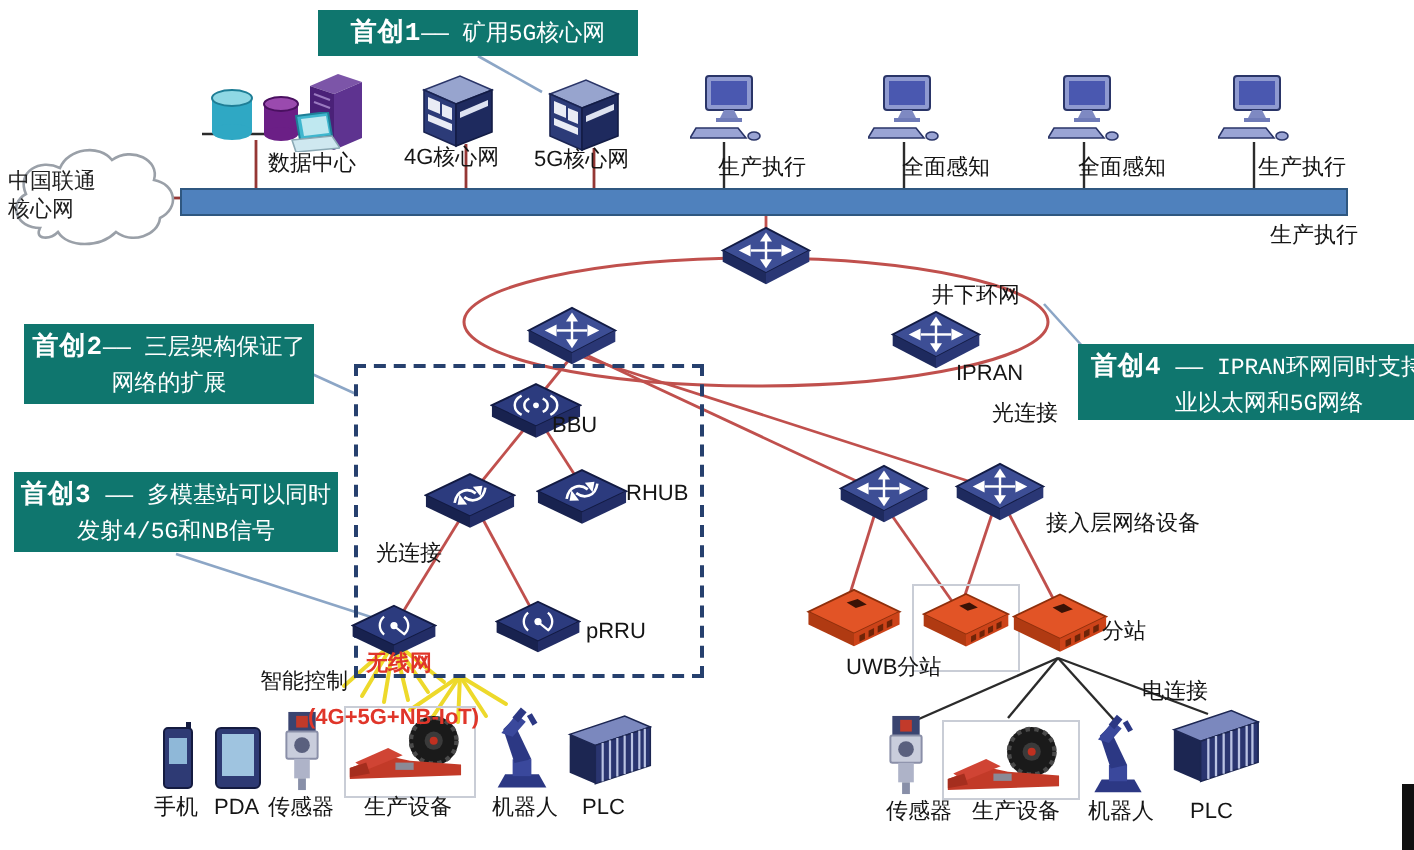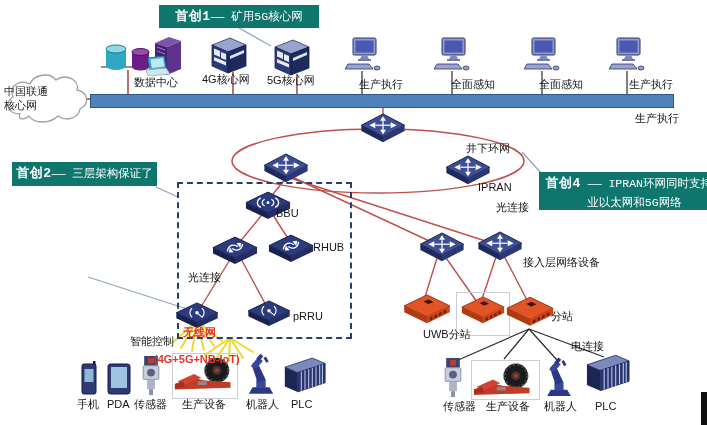--- a/index.html
+++ b/index.html
@@ -385,20 +385,23 @@
   <span class="lbl" style="left:291px;top:398px">PLC</span>
 
   <span class="lbl" style="left:443px;top:400px">传感器</span>
   <span class="lbl" style="left:486px;top:400px">生产设备</span>
   <span class="lbl" style="left:544px;top:400px">机器人</span>
   <span class="lbl" style="left:595px;top:400px">PLC</span>
 
   <div class="callout" style="left:159px;top:5px;width:160px;height:23px;line-height:19px;">
     <b>首创1</b><span>—— 矿用5G核心网</span>
   </div>
-  <div class="callout" style="left:12px;top:162px;width:145px;height:24px;">
+  <div class="callout" style="left:12px;top:162px;width:145px;height:40px;">
     <b>首创2</b><span>—— 三层架构保证了网络的扩展</span>
+  </div>
+  <div class="callout" style="left:7px;top:236px;width:162px;height:40px;">
+    <b>首创3</b><span> —— 多模基站可以同时发射4/5G和NB信号</span>
   </div>
   <div class="callout" style="left:539px;top:172px;width:191px;height:38px;">
     <b>首创4</b><span> —— IPRAN环网同时支持工业以太网和5G网络</span>
   </div>
 
 </div>
 
 </body></html>

